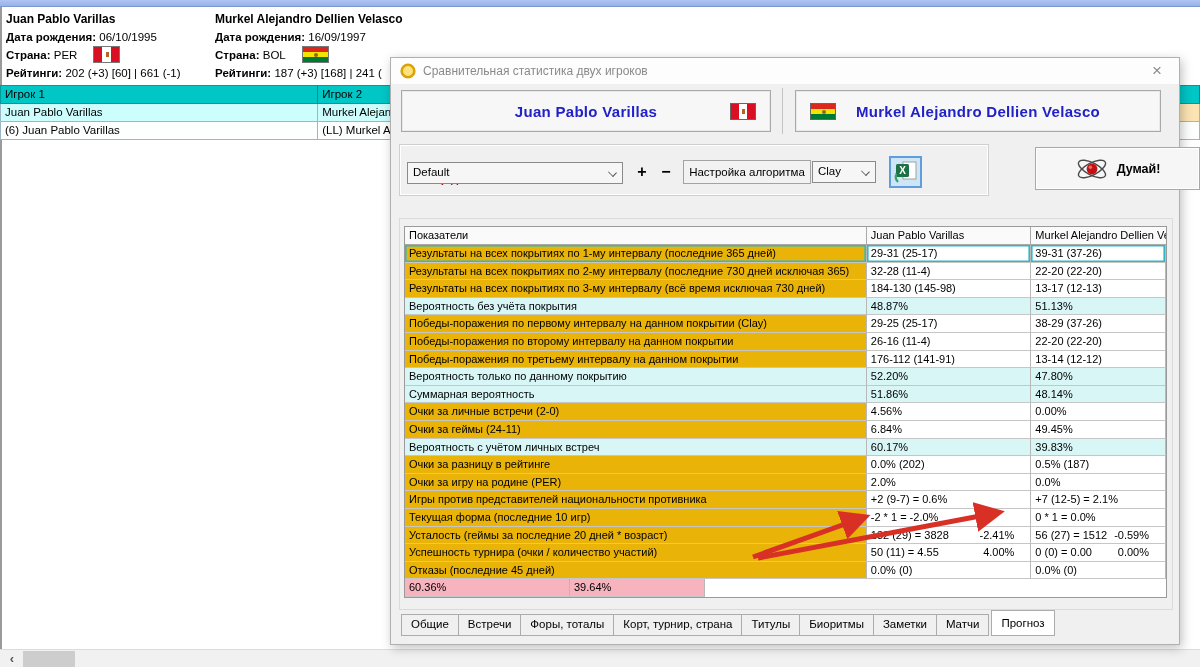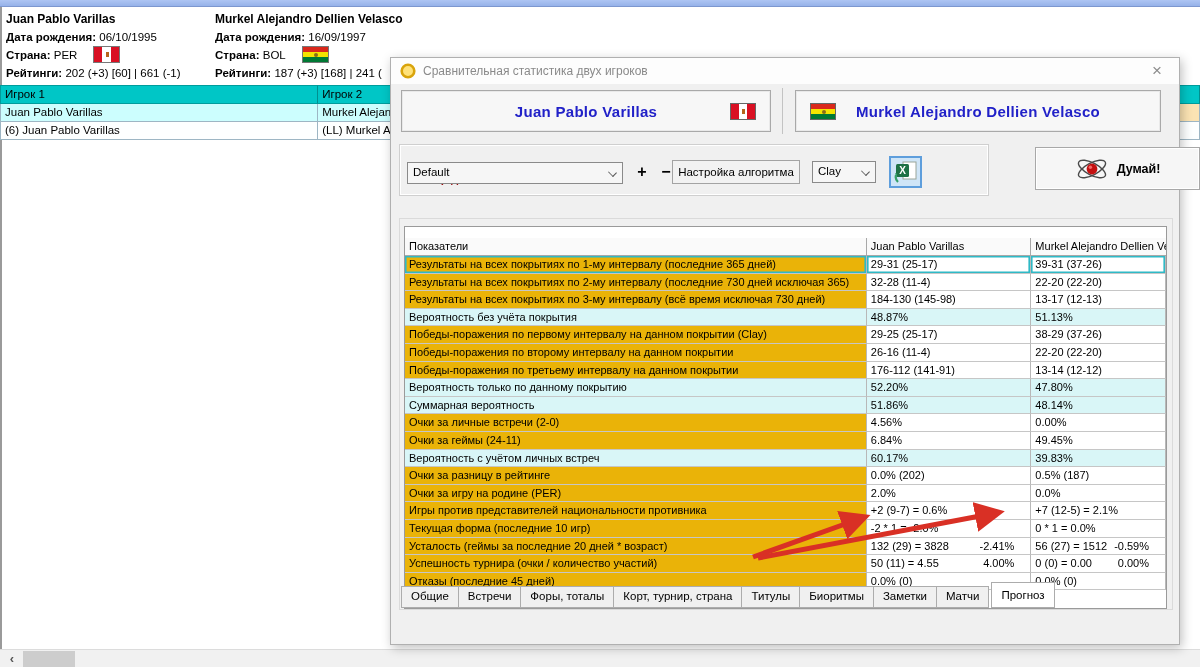--- a/index.html
+++ b/index.html
@@ -70,53 +70,53 @@
     padding:3px 18px 0 5px; overflow:hidden; white-space:nowrap; }
   .combo .chev { position:absolute; right:6px; top:6px; width:7px; height:7px;
     border-right:1.6px solid #555; border-bottom:1.6px solid #555; transform:rotate(45deg) scaleY(.8); }
   #combo-dataset { left:7px; top:17px; width:216px; }
   #btn-plus  { position:absolute; left:232px; top:15px; width:20px; height:24px;
     font-size:16px; font-weight:bold; text-align:center; line-height:24px; }
   #btn-minus { position:absolute; left:256px; top:15px; width:20px; height:24px;
     font-size:16px; font-weight:bold; text-align:center; line-height:24px; }
   .pushbtn { position:absolute; background:#f2f2f2; border:1px solid #a3a3a3;
     text-align:center; }
-  #btn-algo { left:272px; top:15px; width:128px; height:24px; line-height:22px; }
+  #btn-algo { left:283px; top:15px; width:128px; height:24px; line-height:22px; }
   #combo-surface { left:412px; top:16px; width:64px; }
   #btn-excel { position:absolute; left:489px; top:11px; width:33px; height:32px;
     border:2px solid #5e9edc; background:#cfe5f7; display:flex; align-items:center; justify-content:center; }
 
   #btn-think { position:absolute; left:644px; top:89px; width:165px; height:43px;
     background:#f6f6f6; border:1px solid #a8a8a8; box-shadow:inset 0 0 0 1px #ffffff;
     display:flex; align-items:center; justify-content:center; gap:8px; }
   #btn-think .lbl { font-weight:bold; font-size:12.5px; }
 
   #content-frame { position:absolute; left:8px; top:160px; width:774px; height:392px;
     border:1px solid #dadada; background:#f0f0f0; }
 
   #stat-table { position:absolute; left:13px; top:168px; width:763px;
     border:1px solid #9a9a9a; background:#fff; font-size:11px; }
-  .thead { display:flex; height:18px; background:#fafafa;margin-top:11px; }
+  .thead { display:flex; height:18px; background:#fafafa; }
   .thc { border-right:1px solid #a8a8a8; border-bottom:1px solid #a8a8a8;
     padding:2px 0 0 4px; overflow:hidden; white-space:nowrap; }
   .trow { display:flex; height:17.6px; }
   .tc { border-right:1px solid #b8b8b8; border-bottom:1px solid #c6c6c6;
     padding:2px 0 0 4px; overflow:hidden; white-space:nowrap; }
   .tlabel { width:463px; }
   .tval { width:165px; position:relative; }
   .tval + .tval { width:135px; }
   .thc.c1 { width:463px; } .thc.c2 { width:165px; } .thc.c3 { width:135px; border-right:none; }
   .type-orange .tlabel { background:#eab308; }
   .type-orange .tval  { background:#ffffff; }
   .type-cyan  .tc { background:#d9f6f7; }
   .type-pink  .tc { background:#f7b3be; }
   .trow.hl .tc { box-shadow:inset 0 0 0 1.6px #2fb9c6; }
   .tx { position:absolute; right:16px; top:2px; }
 
-  #dlg-tabs { position:absolute; left:10px; top:524px; display:flex; align-items:flex-end; height:26px; }
+  #dlg-tabs { position:absolute; left:10px; top:552px; display:flex; align-items:flex-end; height:26px; }
   .tab { background:#f0f0f0; border:1px solid #acacac; border-left:none;
     padding:3px 9px 4px 9px; height:22px; white-space:nowrap; }
   .tab:first-child { border-left:1px solid #acacac; }
   .tab.active { background:#ffffff; height:26px; padding-top:6px; border-left:1px solid #acacac;
     margin-left:2px; position:relative; z-index:2; }
 
   
   #arrows { position:absolute; left:0; top:0; width:1200px; height:667px;
     pointer-events:none; z-index:30; }
 </style>

